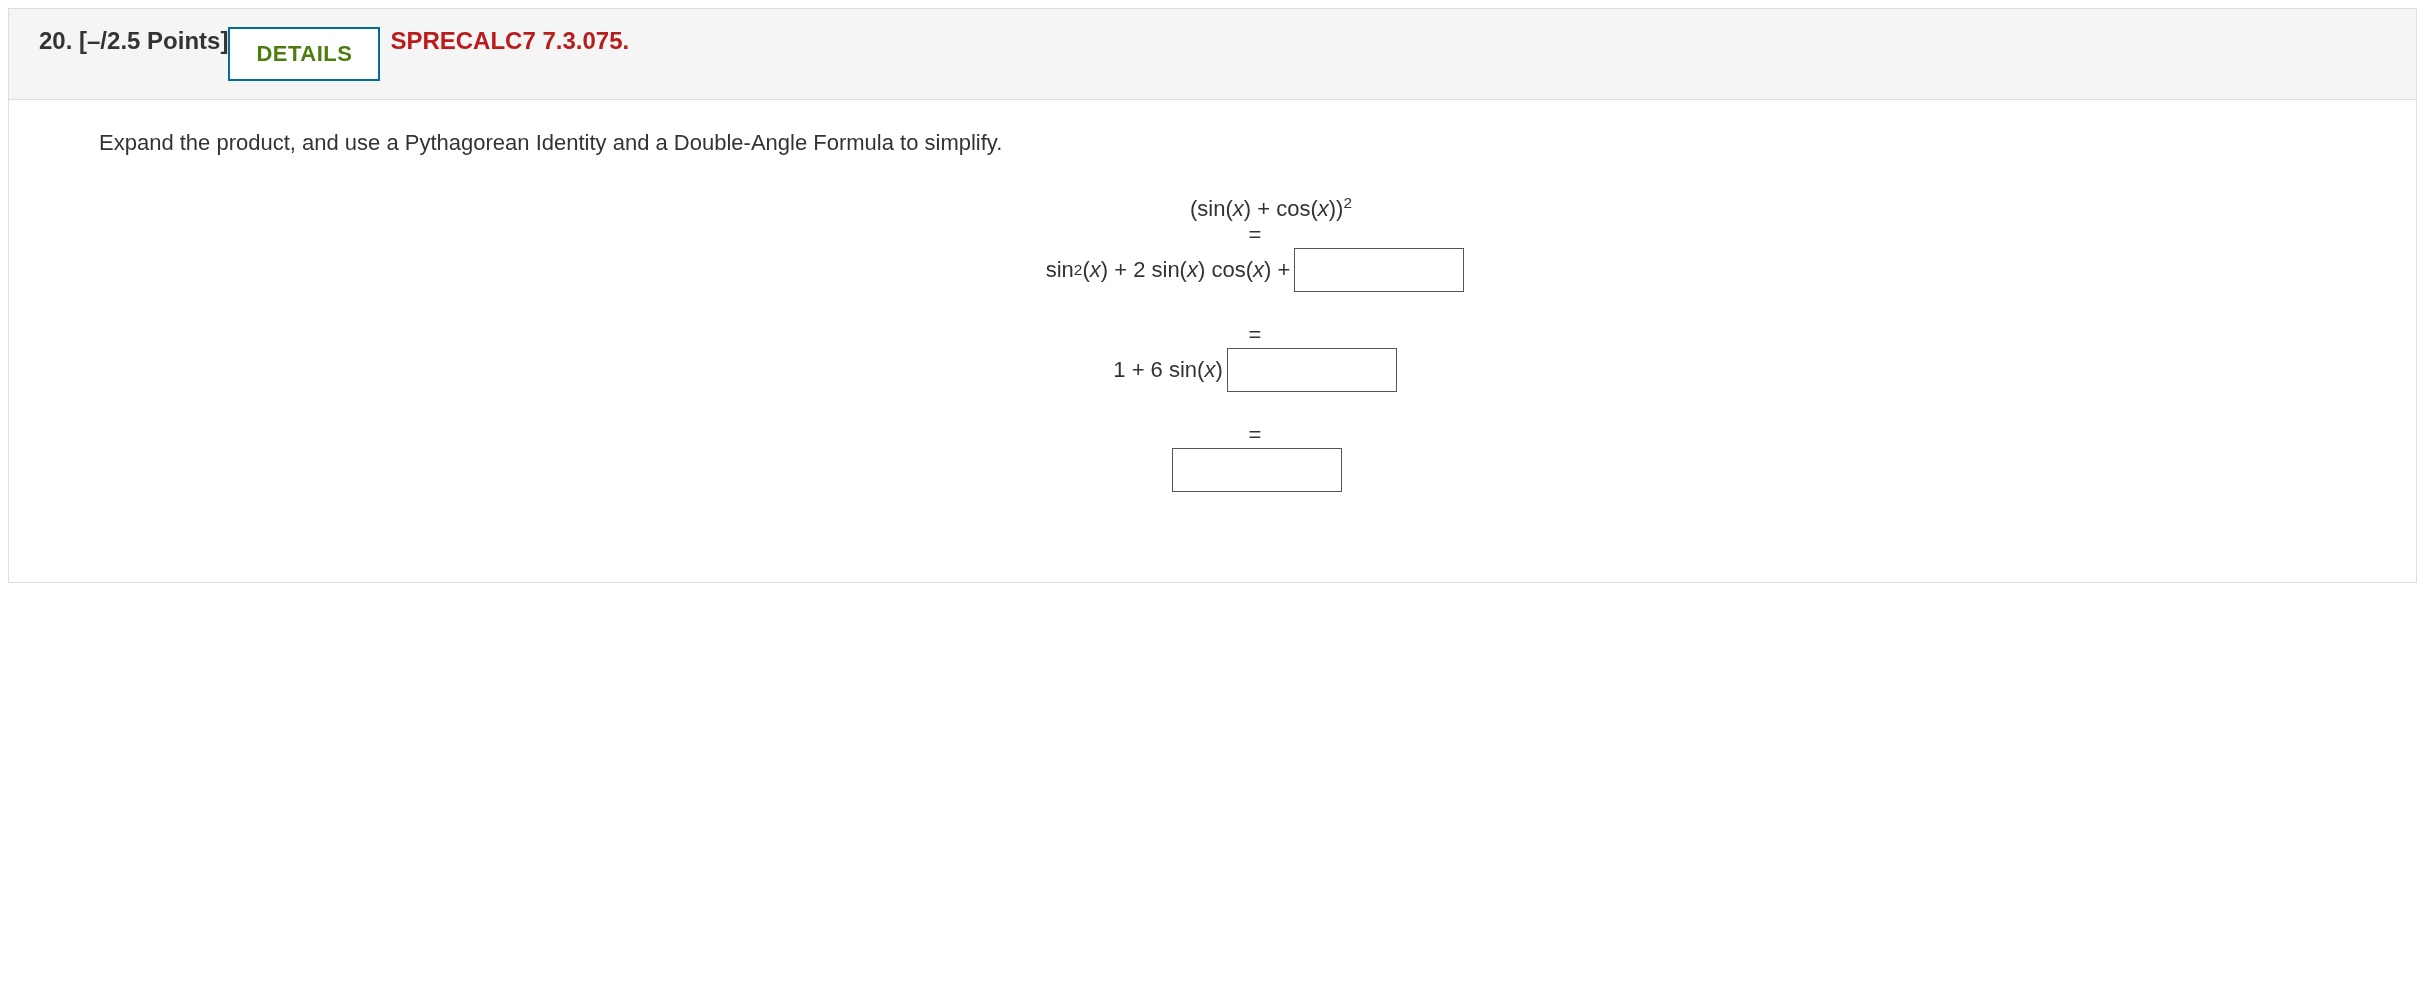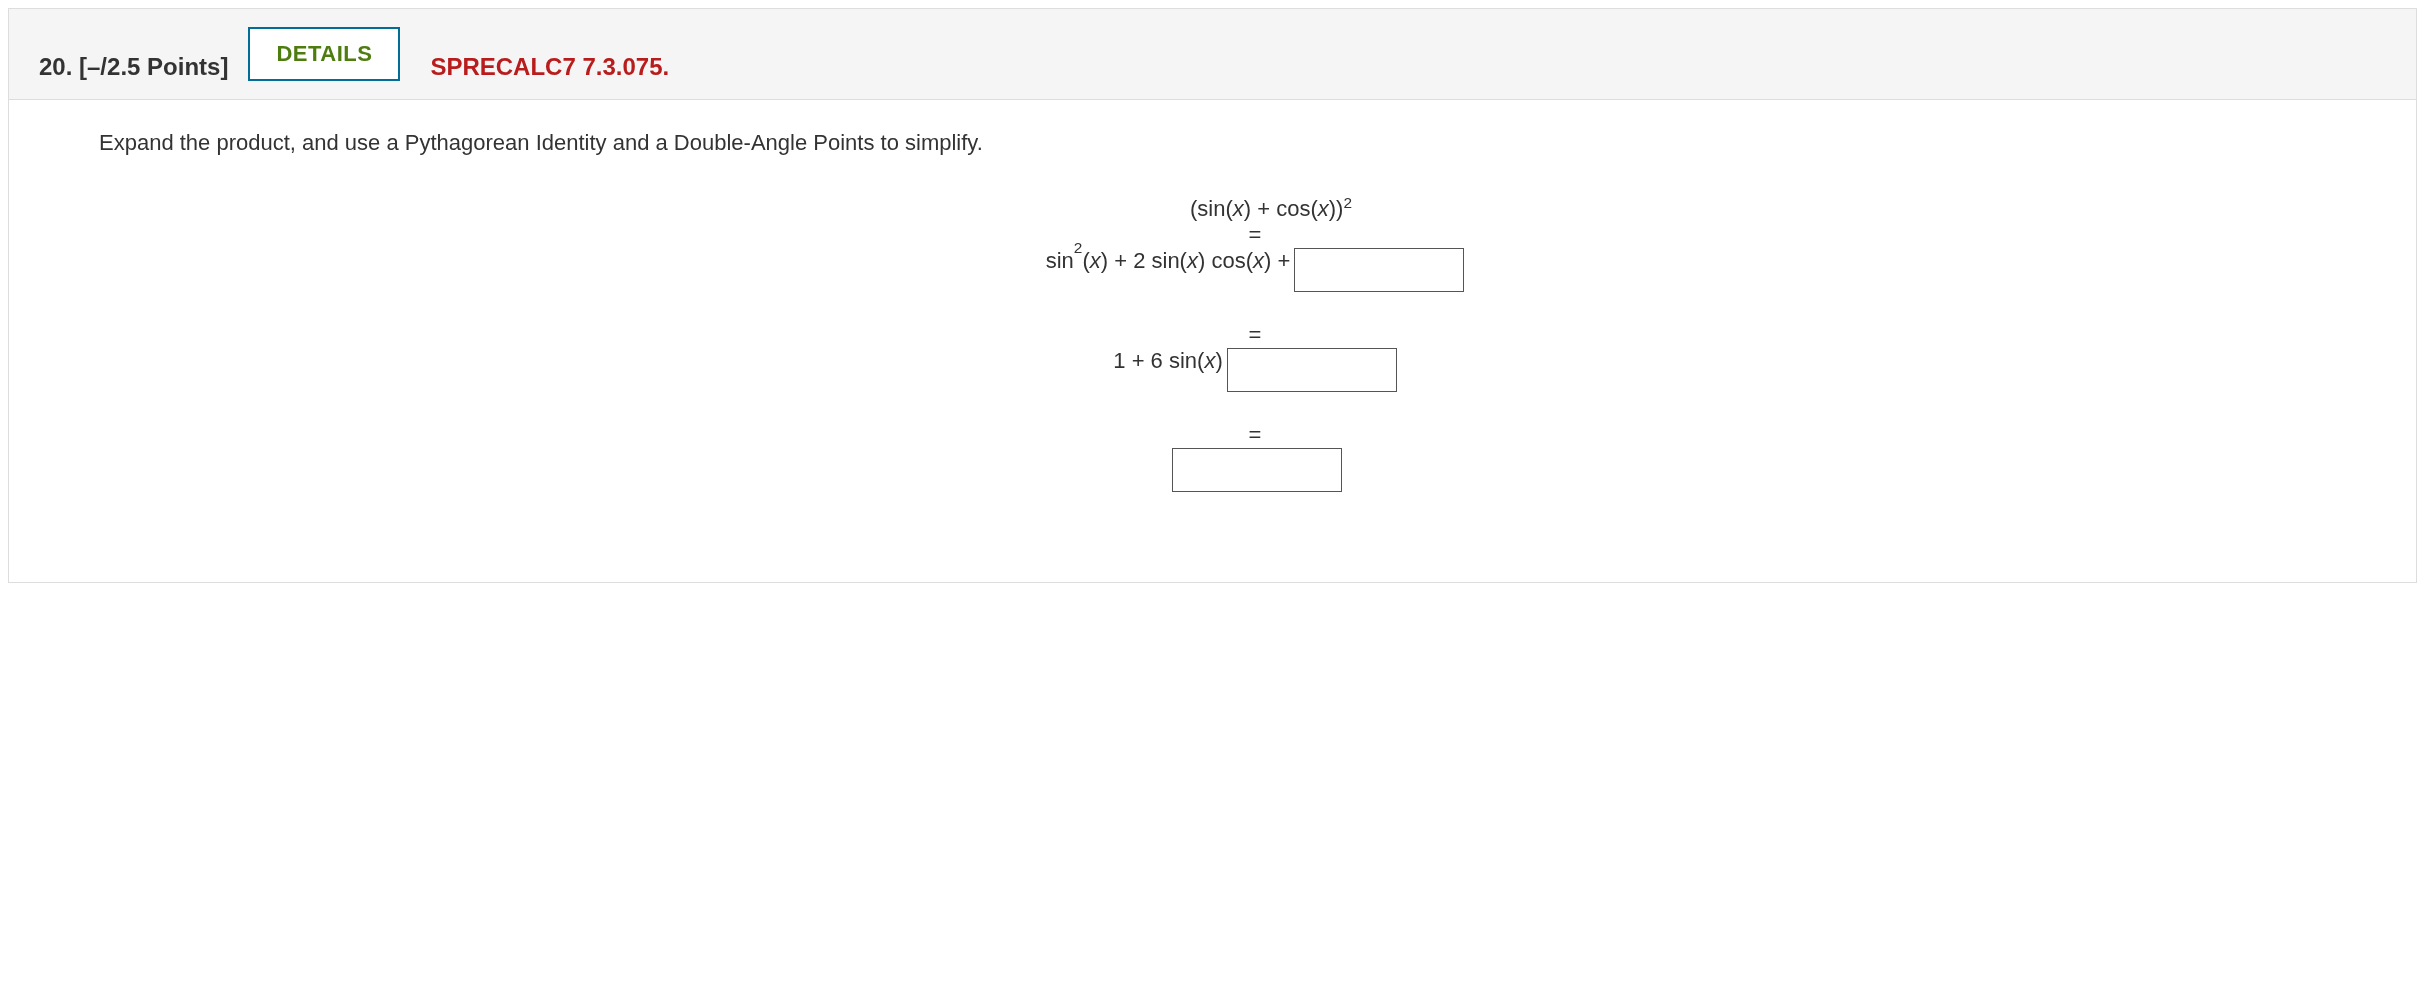--- a/index.html
+++ b/index.html
@@ -13,22 +13,21 @@
   }
   .question-container {
     border: 1px solid #ddd;
     margin: 8px;
   }
   .question-header {
     background: #f5f5f5;
     border-bottom: 1px solid #ddd;
     padding: 18px 30px;
     display: flex;
-    align-items: flex-end;
-    gap: 20px;
+    align-items: flex-start;
   }
   .question-number {
     font-weight: bold;
     font-size: 24px;
     color: #333;
   }
   .details-button {
     border: 2px solid #006e96;
     color: #4d7c0f;
     background: #fff;
@@ -75,21 +74,21 @@
     text-align: right;
     padding-right: 8px;
     white-space: nowrap;
   }
   .eq {
     width: 30px;
     text-align: center;
   }
   .rhs {
     display: flex;
-    align-items: flex-start;
+    align-items: center;
     white-space: nowrap;
   }
   .math {
     font-family: Verdana, Geneva, sans-serif;
   }
   .mi { font-style: italic; }
   sup {
     font-size: 0.7em;
     vertical-align: super;
     line-height: 0;
@@ -111,21 +110,21 @@
 <div class="question-container">
   <div class="question-header">
     <span class="question-number">20.  [–/2.5 Points]</span>
     <button class="details-button">DETAILS</button>
     <span class="question-ref">SPRECALC7 7.3.075.</span>
   </div>
 
   <div class="question-body">
 
 
-    <div class="instructions">Expand the product, and use a Pythagorean Identity and a Double-Angle Points to simplify.</div>
+    <div class="instructions">Expand the product, and use a Pythagorean Identity and a Double-Angle Formula to simplify.</div>
 
     <div class="work-area">
 
       <div class="work-row">
         <div class="lhs math">
           <span>(sin(</span><span class="mi">x</span><span>) + cos(</span><span class="mi">x</span><span>))</span><sup>2</sup>
         </div>
         <div class="eq">=</div>
         <div class="rhs math">
           <span>sin</span>

